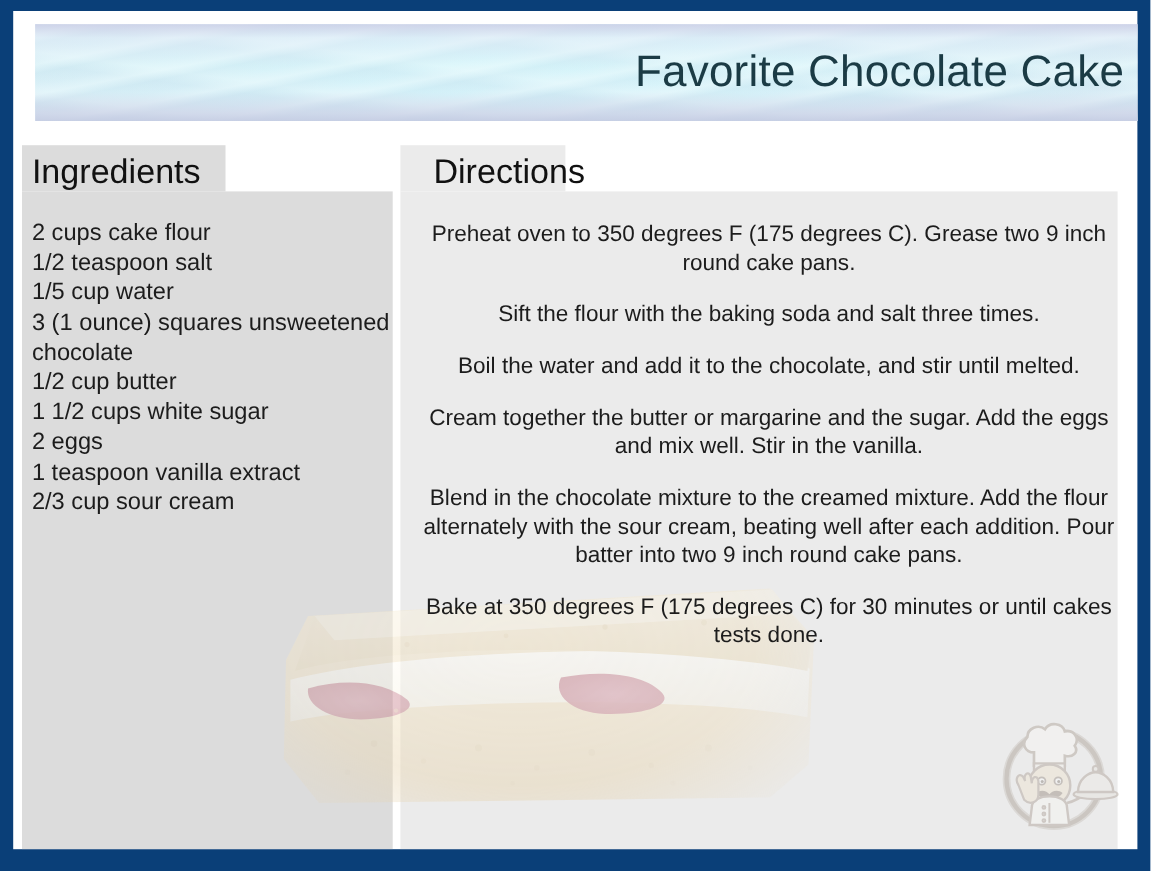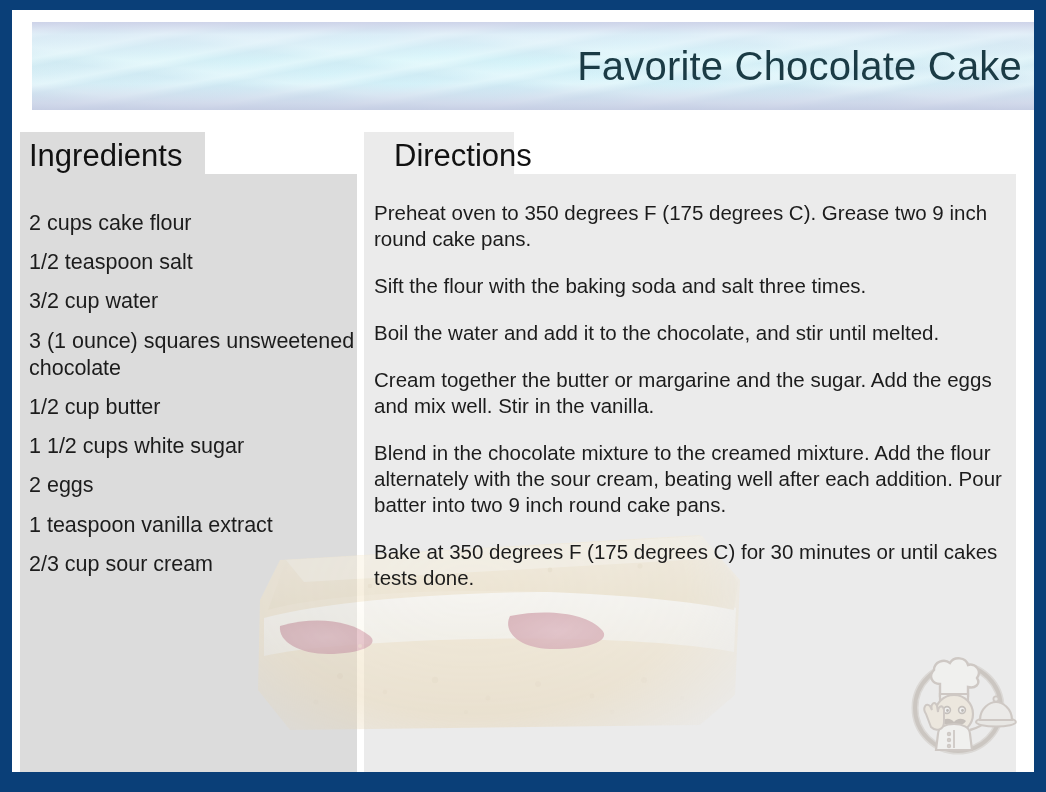--- a/index.html
+++ b/index.html
@@ -114,21 +114,21 @@
   #ingredients-list {
     position: absolute;
     left: 17px;
     top: 188px;
     width: 330px;
     font-size: 21.5px;
     line-height: 1.265;
     color: #1C1C1C;
     z-index: 3;
   }
-  #ingredients-list .ing-item { display: block; margin-top: 12px; }
+  #ingredients-list .ing-item { display: block; }
 
   
   #directions-tab {
     position: absolute;
     left: 352px;
     top: 122px;
     width: 150px;
     height: 42px;
     background: #EBEBEB;
   }
@@ -154,21 +154,21 @@
   #directions-body {
     position: absolute;
     left: 362px;
     top: 190px;
     width: 650px;
     font-size: 20.5px;
     line-height: 1.27;
     color: #1C1C1C;
     z-index: 3;
   }
-  #directions-body p { margin: 0 0 21px 0; }
+  #directions-body p { margin: 0 0 21px 0; text-align: center; }
   #directions-body p:last-child { margin-bottom: 12px; }
 
   
   #chef-logo {
     position: absolute;
     right: 14px;
     bottom: 6px;
     width: 124px;
     height: 124px;
     opacity: 0.30;
@@ -257,21 +257,21 @@
             <circle cx="240" cy="138" r="2.2"></circle>
           <circle cx="420" cy="126" r="2.6"></circle>
             <circle cx="150" cy="146" r="2.3"></circle>
         </g>
       </g>
     </svg>
 
     <div id="ingredients-list">
       <span class="ing-item">2 cups cake flour</span>
       <span class="ing-item">1/2 teaspoon salt</span>
-      <span class="ing-item">3/2 cup water</span>
+      <span class="ing-item">1/5 cup water</span>
       <span class="ing-item">3 (1 ounce) squares unsweetened chocolate</span>
       <span class="ing-item">1/2 cup butter</span>
       <span class="ing-item">1 1/2 cups white sugar</span>
       <span class="ing-item">2 eggs</span>
       <span class="ing-item">1 teaspoon vanilla extract</span>
       <span class="ing-item">2/3 cup sour cream</span>
     </div>
 
     <div id="directions-body">
       <p>Preheat oven to 350 degrees F (175 degrees C).  Grease two 9 inch round cake pans.</p>

